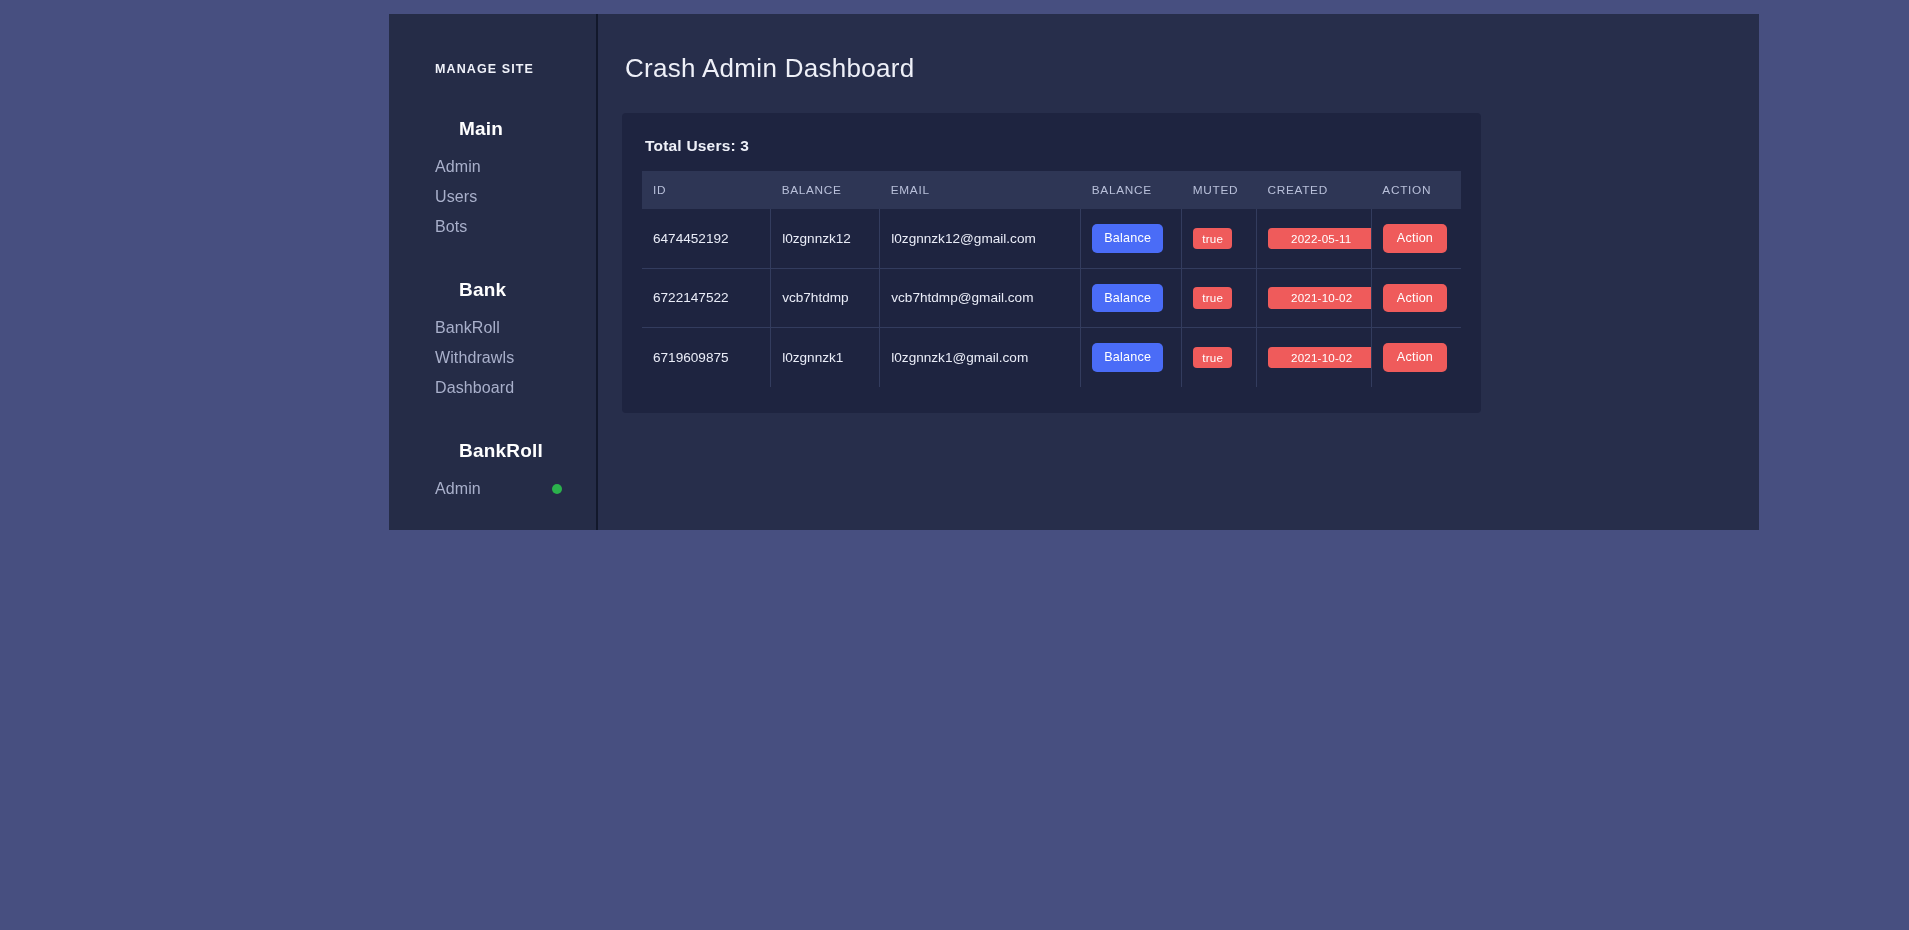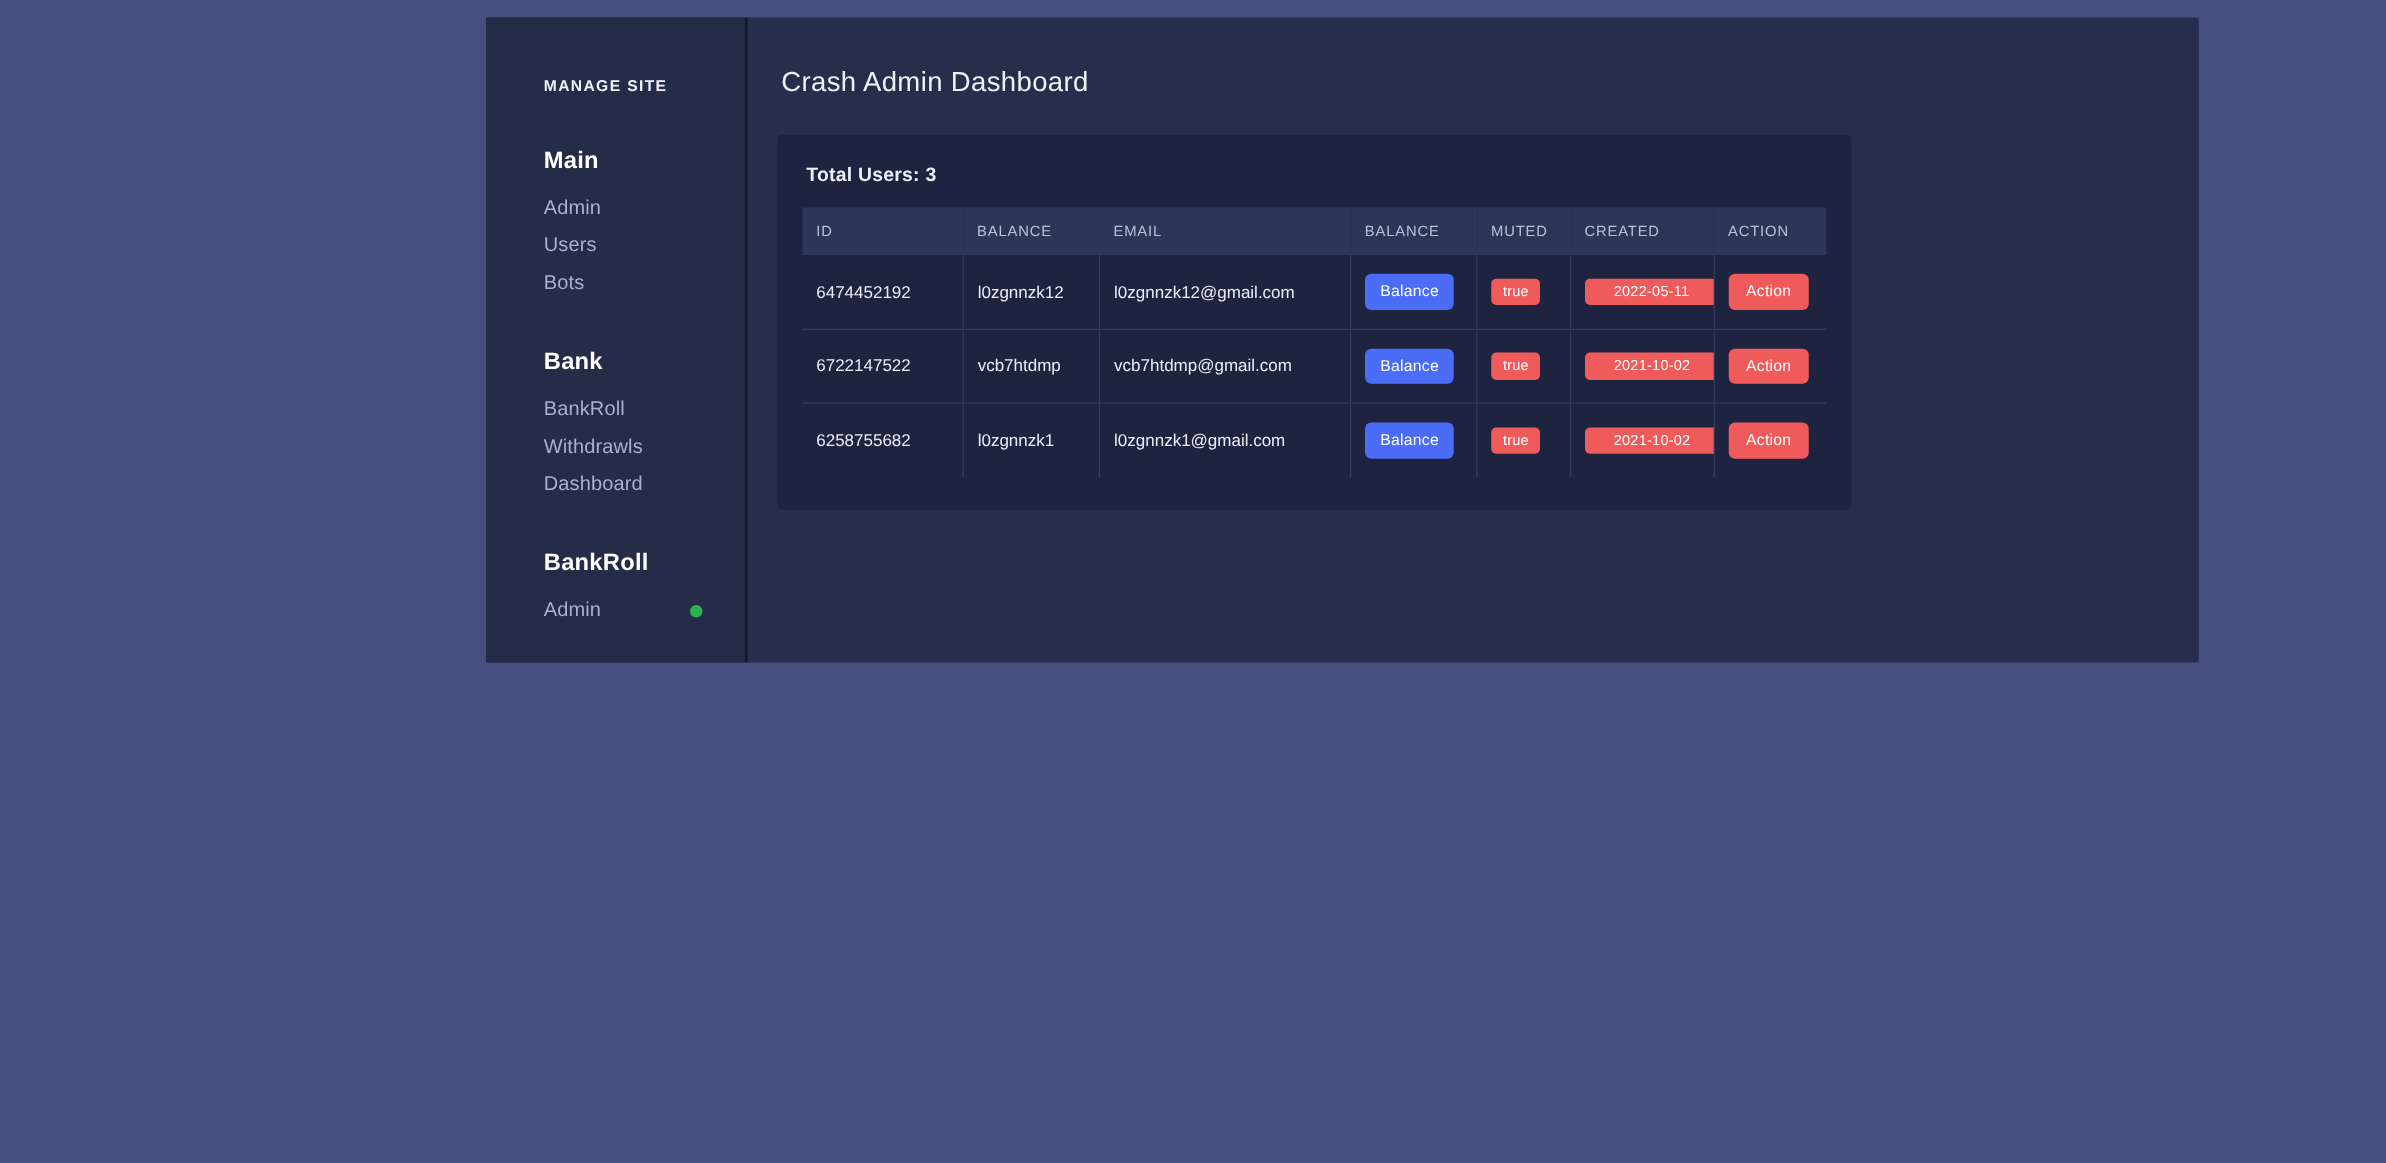--- a/index.html
+++ b/index.html
@@ -38,21 +38,21 @@
     font-weight: bold;
     letter-spacing: 1.1px;
     padding: 48px 0 0 46px;
   }
   .nav-group { margin-top: 37px; }
   .nav-group.first { margin-top: 42px; }
   .group-title {
     color: #ffffff;
     font-size: 19px;
     font-weight: bold;
-    padding-left: 46px;
+    padding-left: 70px;
     margin-bottom: 12px;
     letter-spacing: 0.2px;
   }
   .nav-item {
     display: flex;
     align-items: center;
     justify-content: space-between;
     color: #a9b0cb;
     font-size: 16px;
     padding: 0 34px 0 46px;
@@ -69,21 +69,21 @@
   }
 
   
   #main {
     flex: 1 1 auto;
     padding: 26px 38px 0 24px;
     position: relative;
   }
   #page-title {
     color: #eef0f8;
-    font-size: 22px;
+    font-size: 26px;
     font-weight: 500;
     letter-spacing: 0.3px;
     margin: 13px 0 0 3px;
   }
 
   #content-card {
     margin-top: 29px;
     background: #1e2440;
     border-radius: 4px;
     padding: 24px 20px 26px 20px;
@@ -245,21 +245,21 @@
             <tr>
               <td>6722147522</td>
               <td>vcb7htdmp</td>
               <td>vcb7htdmp@gmail.com</td>
               <td><button class="btn btn-balance">Balance</button></td>
               <td><span class="badge">true</span></td>
               <td><span class="badge badge-date">2021-10-02</span></td>
               <td><button class="btn btn-action">Action</button></td>
             </tr>
             <tr>
-              <td>6258755682</td>
+              <td>6719609875</td>
               <td>l0zgnnzk1</td>
               <td>l0zgnnzk1@gmail.com</td>
               <td><button class="btn btn-balance">Balance</button></td>
               <td><span class="badge">true</span></td>
               <td><span class="badge badge-date">2021-10-02</span></td>
               <td><button class="btn btn-action">Action</button></td>
             </tr>
           </tbody>
       </table>
     </div>

